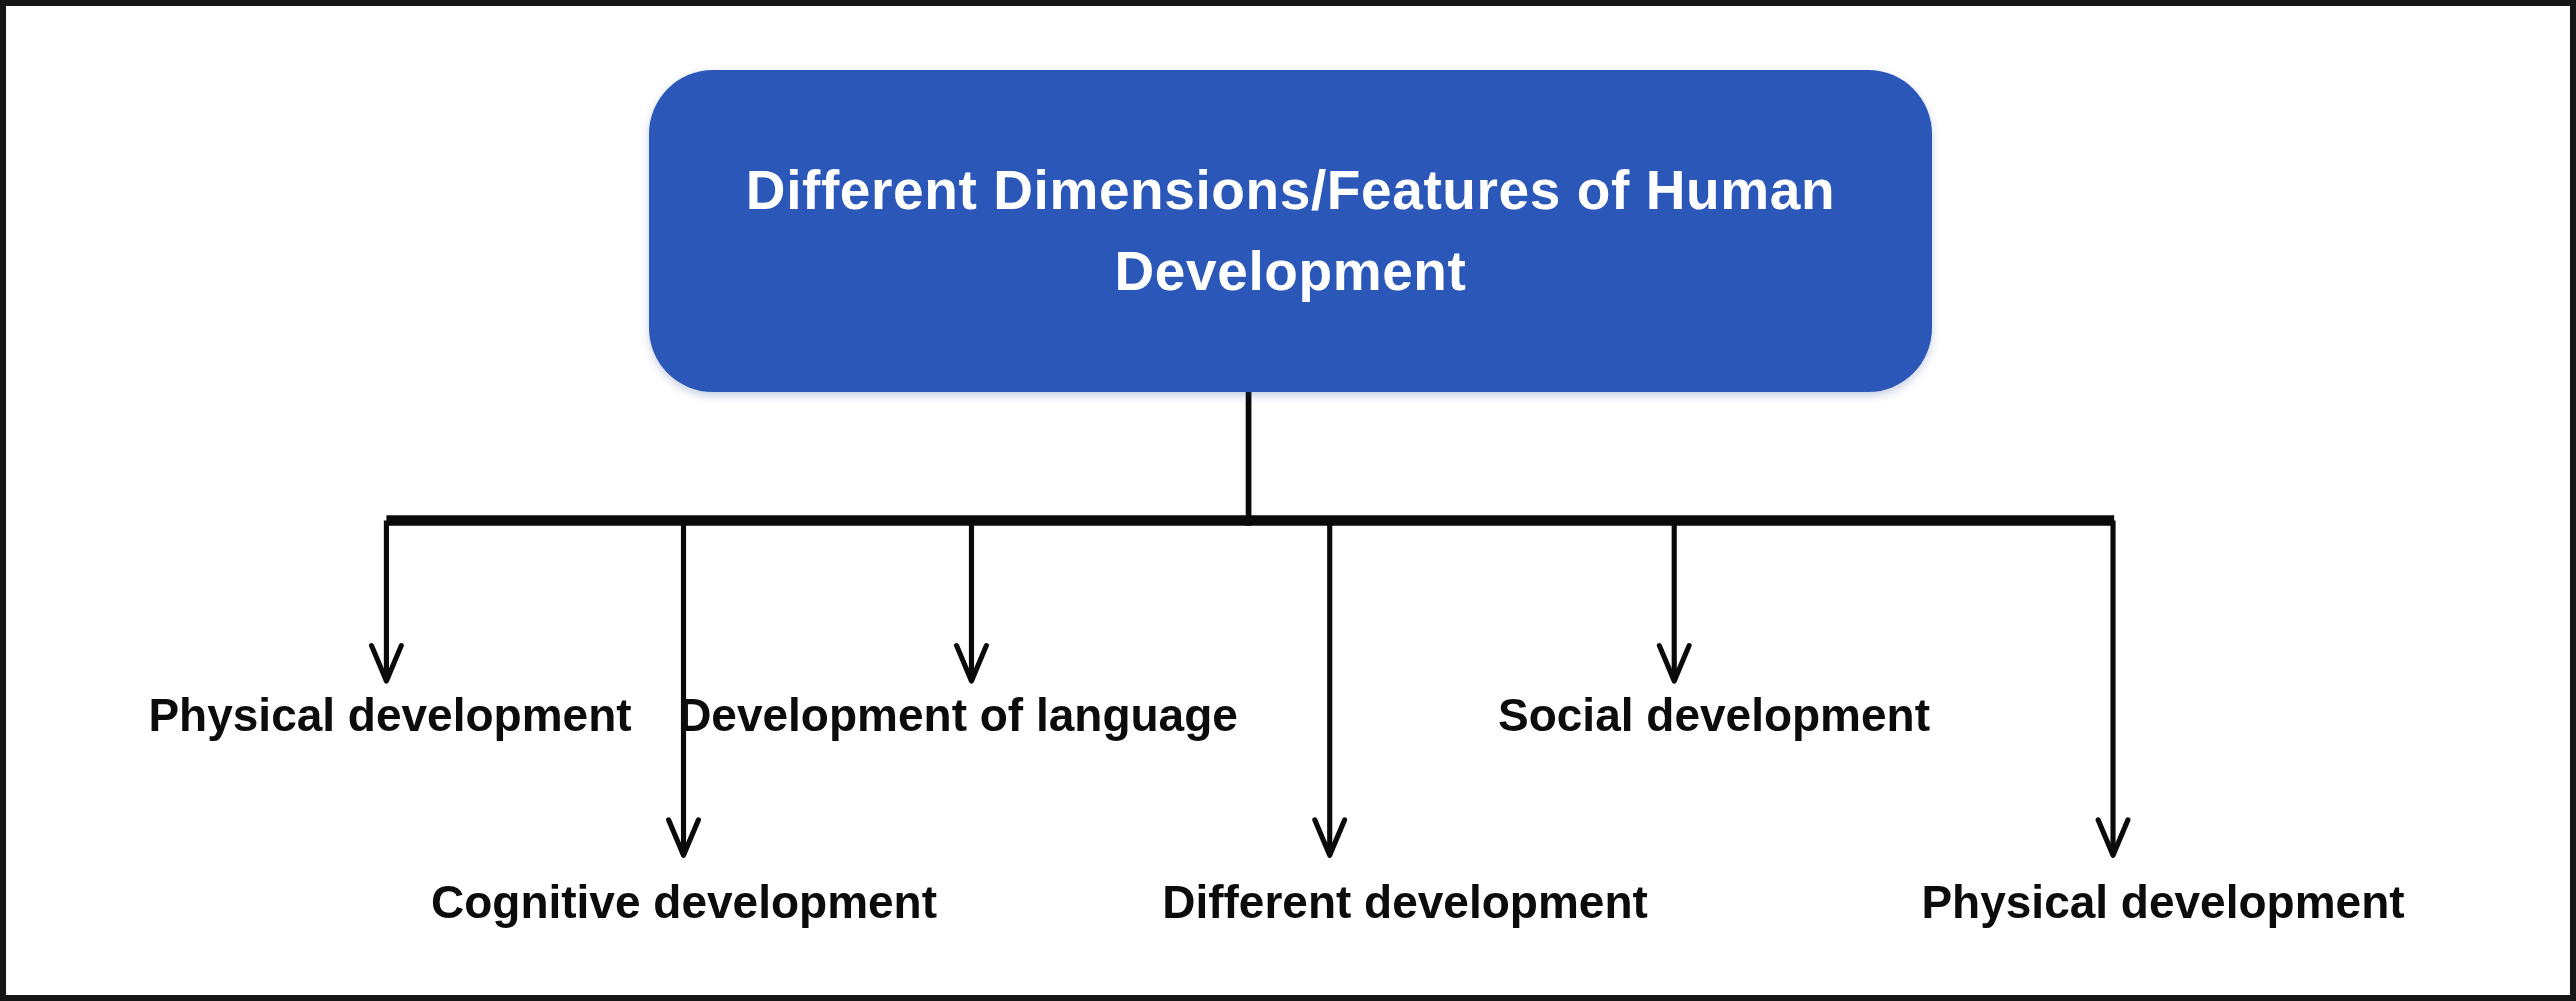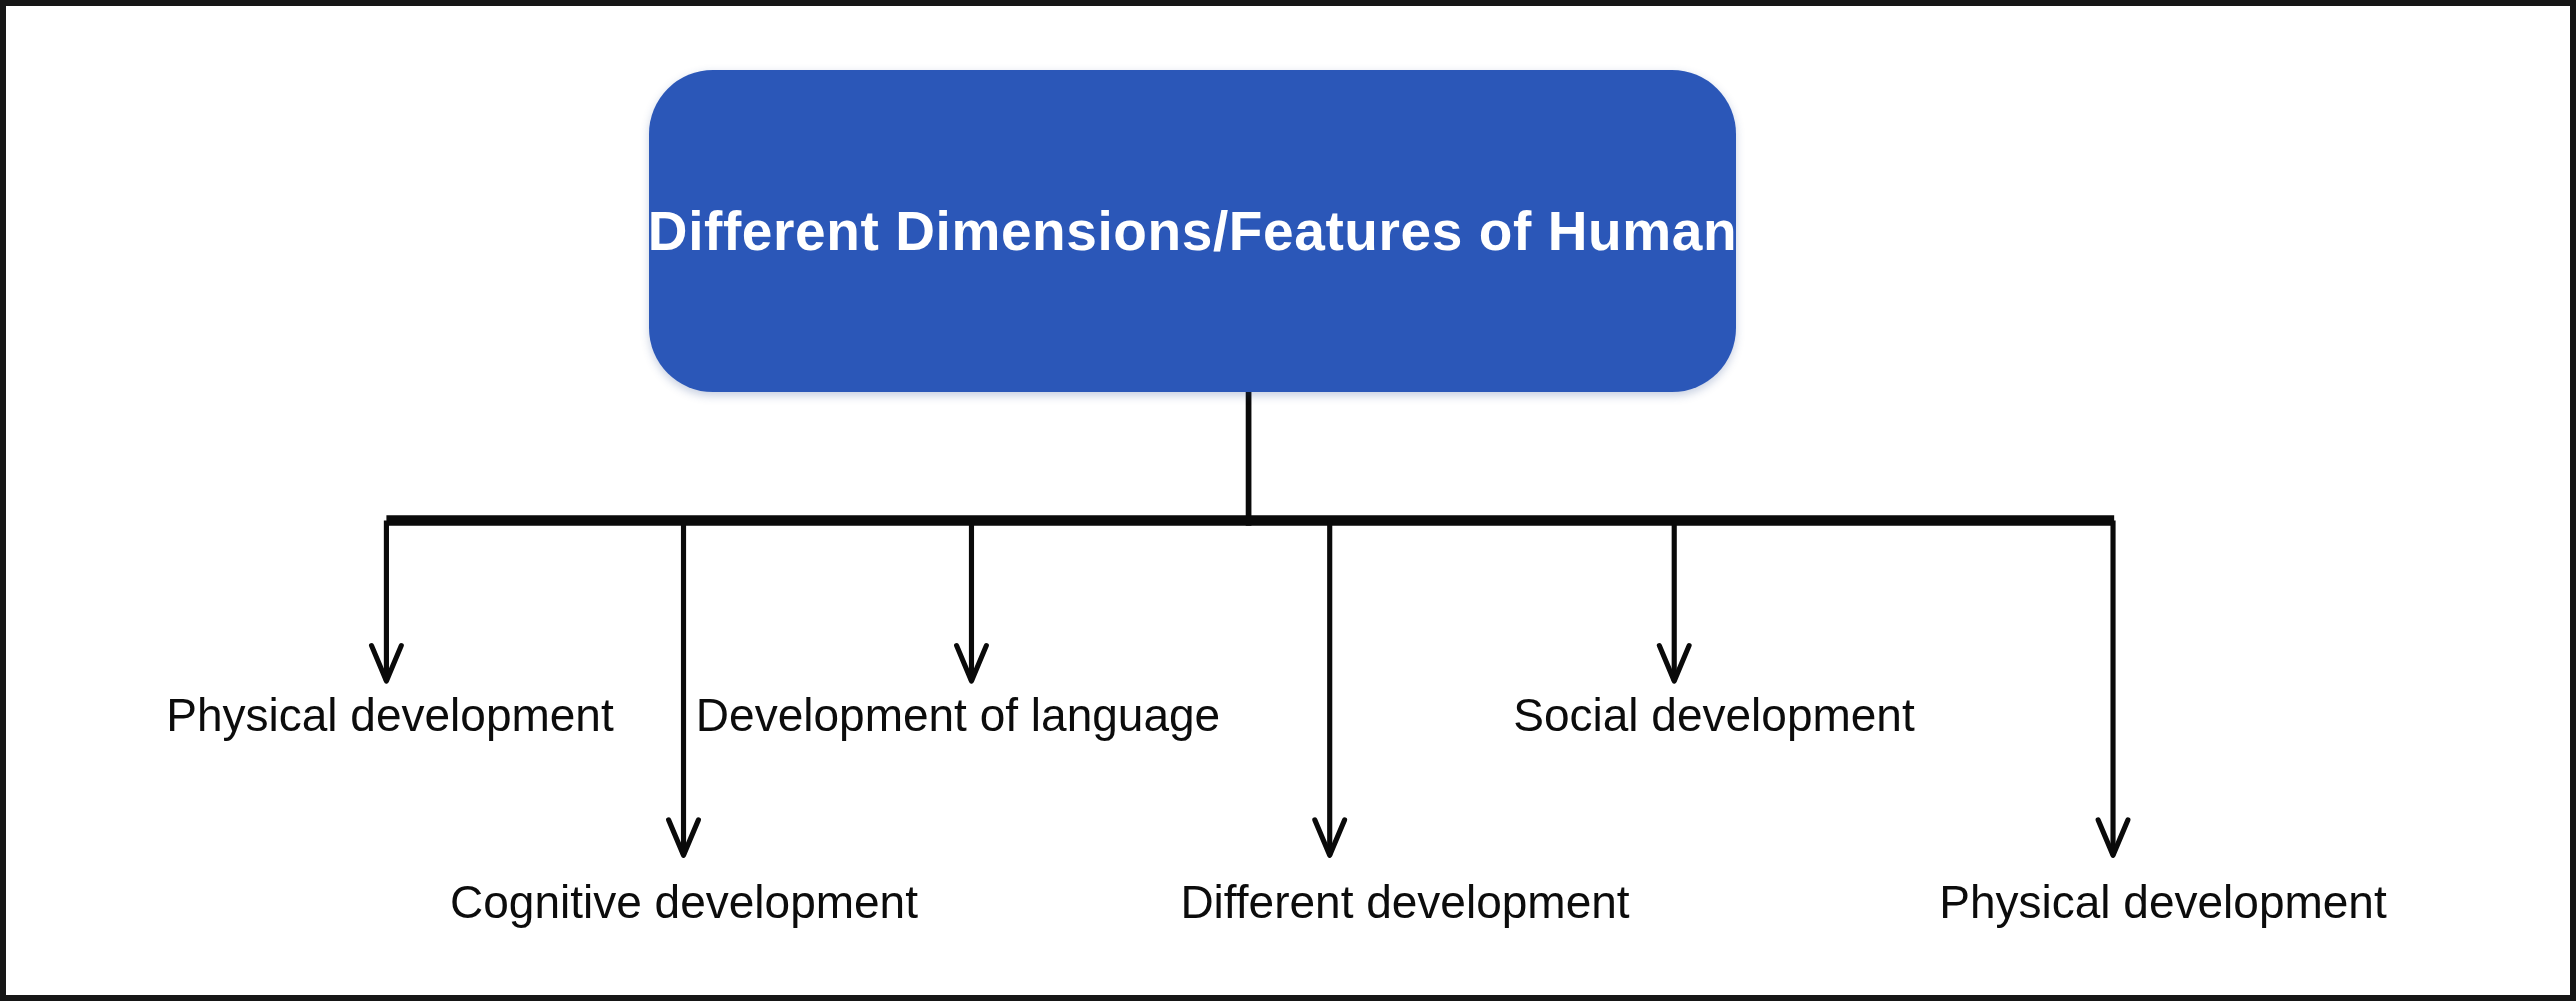--- a/index.html
+++ b/index.html
@@ -5,33 +5,33 @@
   html,body{margin:0;padding:0;}
   body{
     width:2576px;height:1001px;position:relative;background:#ffffff;
     font-family:"Liberation Sans",sans-serif;overflow:hidden;
   }
   .frame{
     position:absolute;inset:0;border:6.9px solid #161616;box-sizing:border-box;
     pointer-events:none;
   }
   .root-box{
-    position:absolute;left:649px;top:70px;width:1087px;height:322px;
+    position:absolute;left:649px;top:70px;width:1283px;height:322px;
     background:var(--box-fill,#2b57b8);border-radius:64px;
     display:flex;flex-direction:column;align-items:center;justify-content:center;
     box-shadow:0 3.4px 8px rgba(40,70,140,0.25);
   }
   .title-line{
     color:var(--title-color,#ffffff);font-size:55px;font-weight:bold;
     line-height:1.47;text-align:center;white-space:nowrap;letter-spacing:0.6px;
   }
   .connector-svg{position:absolute;left:0;top:0;width:2576px;height:1001px;}
   .branch-label{
     position:absolute;transform:translate(-50%,-50%);
-    font-size:46px;font-weight:normal;color:#0c0c0c;white-space:nowrap;
+    font-size:46px;font-weight:bold;color:#0c0c0c;white-space:nowrap;
   }
 </style>
 </head>
 <body style="background: rgb(255, 255, 255);">
 
 <div class="frame"></div>
 
 <svg class="connector-svg" id="connector-svg" viewBox="0 0 4508 1752" xmlns="http://www.w3.org/2000/svg">
     <line x1="2185" y1="682" x2="2185" y2="920" stroke="#0a0a0a" stroke-width="10"></line>
     <line x1="676" y1="911" x2="3700" y2="911" stroke="#0a0a0a" stroke-width="18"></line>
@@ -44,20 +44,21 @@
     <line x1="2327" y1="911" x2="2327" y2="1497" stroke="#0a0a0a" stroke-width="9"></line>
     <polyline points="2301,1435 2327,1497 2353,1435" fill="none" stroke="#0a0a0a" stroke-width="9" stroke-linecap="round" stroke-linejoin="round"></polyline>
     <line x1="2930" y1="911" x2="2930" y2="1192" stroke="#0a0a0a" stroke-width="9"></line>
     <polyline points="2904,1130 2930,1192 2956,1130" fill="none" stroke="#0a0a0a" stroke-width="9" stroke-linecap="round" stroke-linejoin="round"></polyline>
     <line x1="3698" y1="911" x2="3698" y2="1497" stroke="#0a0a0a" stroke-width="9"></line>
     <polyline points="3672,1435 3698,1497 3724,1435" fill="none" stroke="#0a0a0a" stroke-width="9" stroke-linecap="round" stroke-linejoin="round"></polyline>
   </svg>
 
 <div class="root-box">
   <div class="title-line">Different Dimensions/Features of Human</div>
+  <div class="title-line">Development</div>
 </div>
 
 <div id="labels-layer">
     <div class="branch-label" style="left: 390px; top: 715px;">Physical development</div>
     <div class="branch-label" style="left: 684px; top: 902px;">Cognitive development</div>
     <div class="branch-label" style="left: 958px; top: 715px;">Development of language</div>
     <div class="branch-label" style="left: 1405px; top: 902px;">Different development</div>
     <div class="branch-label" style="left: 1670px; top: 715px; margin-left: 44px;">Social development</div>
     <div class="branch-label" style="left: 2163px; top: 902px;">Physical development</div>
   </div>

